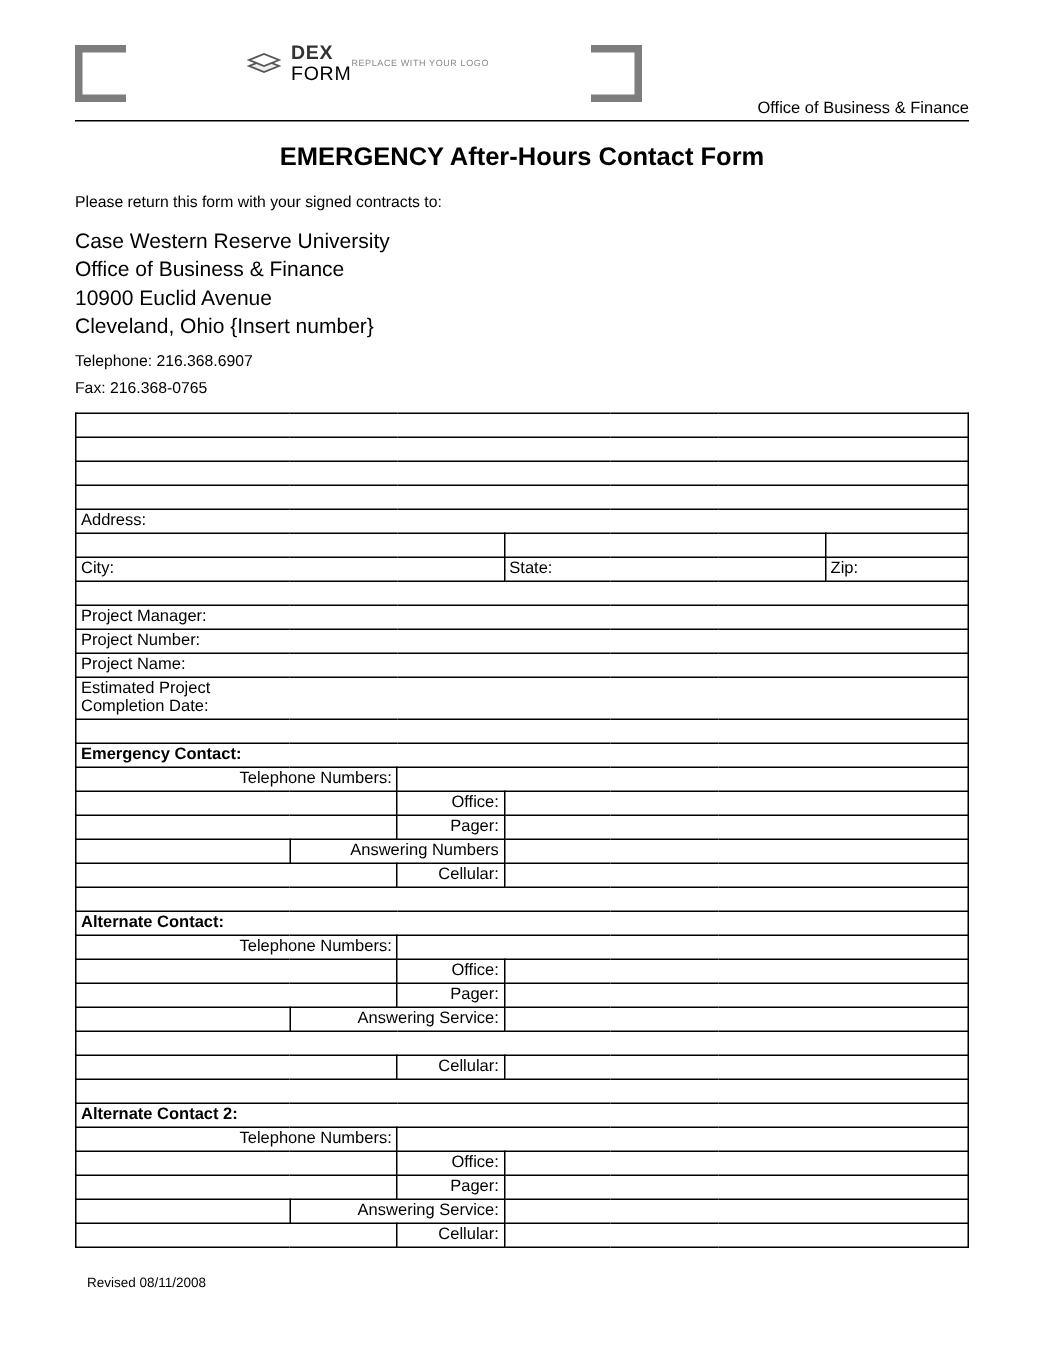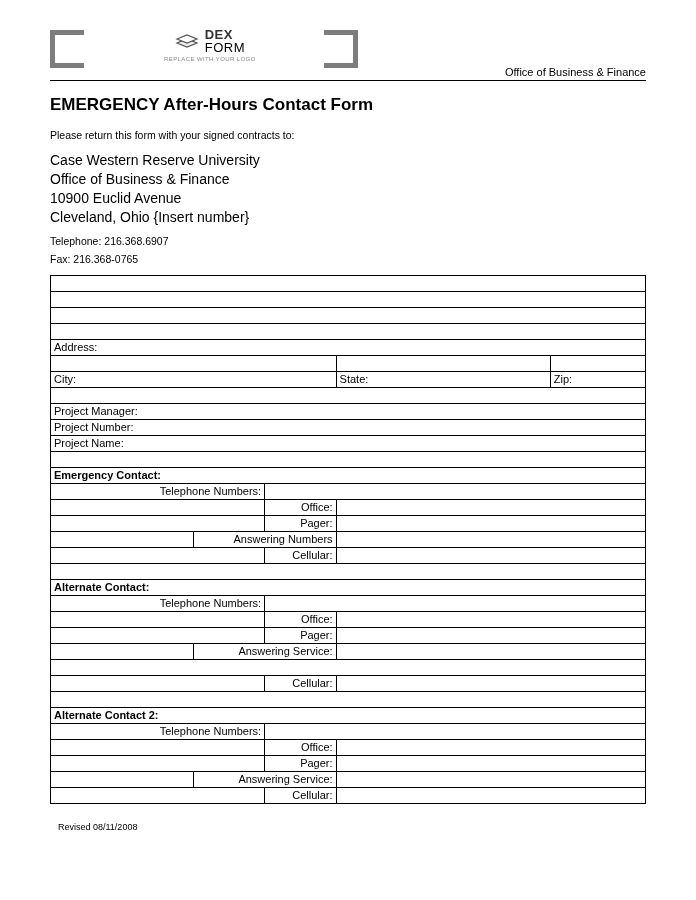--- a/index.html
+++ b/index.html
@@ -22,21 +22,20 @@
   .bracket {
     width: 34px;
     height: 38px;
     border: 5px solid #7d7d7d;
     border-right: none;
   }
   .bracket.left { border-right: none; }
   .bracket.right { border-left: none; border-right: 5px solid #7d7d7d; }
   .logo-block {
     display: flex;
-    flex-direction: column;
     align-items: center;
     margin-left: 80px;
     margin-top: -2px;
   }
   .logo-inner {
     display: flex;
     align-items: center;
     gap: 6px;
   }
   .logo-icon {
@@ -54,20 +53,21 @@
     bottom: 0;
     font-size: 11px;
   }
   .hr-top {
     border: none;
     border-top: 1px solid #000;
     margin-top: 2px;
     margin-bottom: 14px;
   }
   .title {
+    text-align: center;
     font-size: 17px;
     font-weight: bold;
     margin-bottom: 14px;
   }
   .intro { margin: 0 0 10px 0; font-size: 10.5px; }
   .addr { font-size: 14px; line-height: 1.35; margin-bottom: 8px; }
   .tel, .fax { font-size: 10.5px; margin-bottom: 6px; }
   .fax { margin-bottom: 10px; }
   table.form {
     width: 100%;
@@ -173,20 +173,23 @@
   <tr>
         <td colspan="8">Project Manager:</td>
       </tr>
   <tr>
         <td colspan="8">Project Number:</td>
       </tr>
   <tr>
         <td colspan="8">Project Name:</td>
       </tr>
   <tr>
+        <td colspan="8" style="height:28px;"><span>Estimated Project</span><br><span>Completion Date:</span></td>
+      </tr>
+  <tr>
         <td colspan="8">&nbsp;</td>
       </tr>
 
   <tr>
         <td colspan="8" class="bold">Emergency Contact:</td>
       </tr>
   <tr>
         <td colspan="3" class="right-align">Telephone Numbers:</td>
         <td colspan="5">&nbsp;</td>
       </tr>

